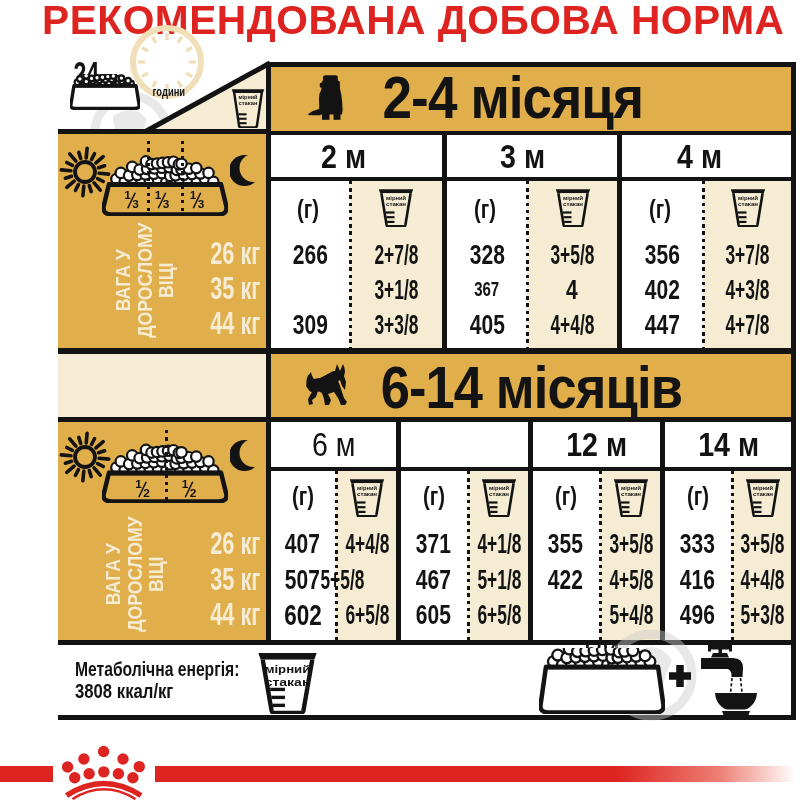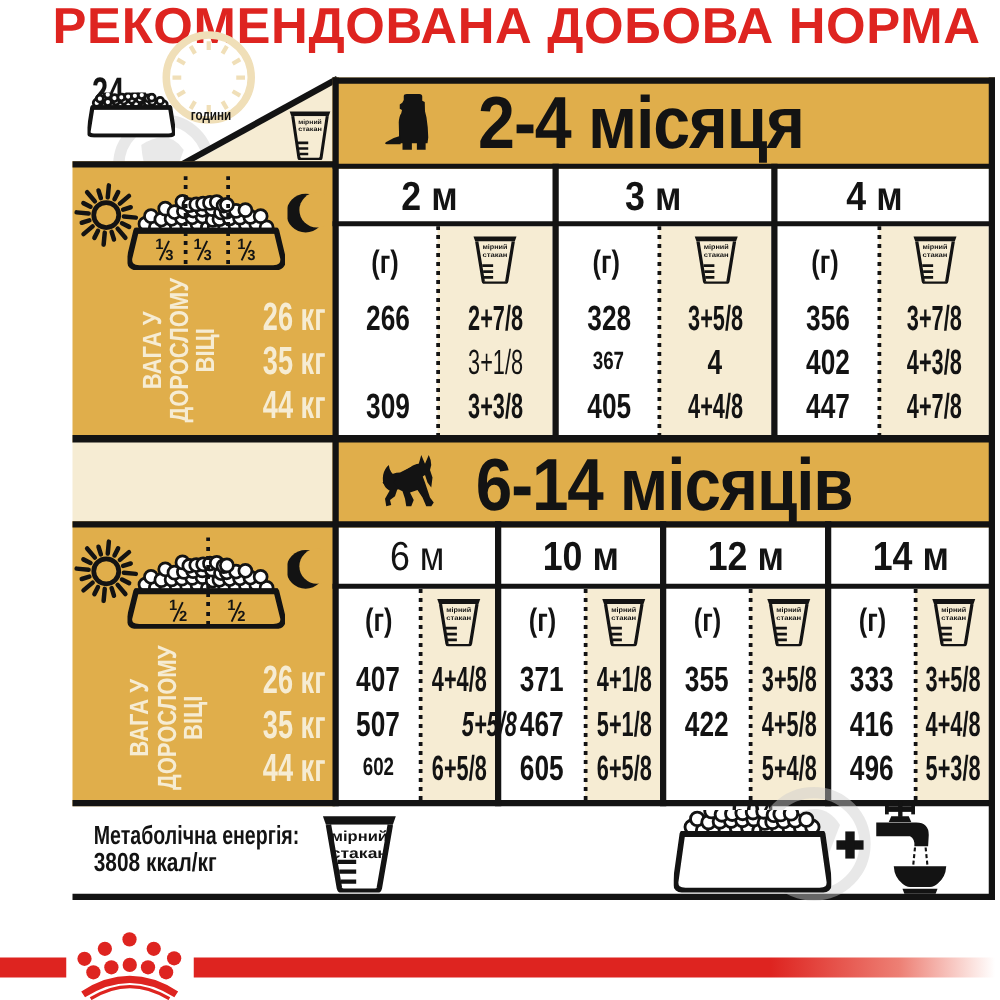--- a/index.html
+++ b/index.html
@@ -190,21 +190,21 @@
       <line x1="9.2" y1="33.9" x2="16.5" y2="33.9" stroke="#131313" stroke-width="2.2"></line>
     </svg>
 
 <div style="position:absolute;left:250.5px;top:236.5px;width:120px;height:35px;line-height:35px;text-align:center;font-weight:bold;font-size:28px;color:#131313;white-space:nowrap;"><span style="display:inline-block;transform:scaleX(0.75);transform-origin:center center;">266</span></div>
 <div style="position:absolute;left:336.0px;top:236.5px;width:120px;height:35px;line-height:35px;text-align:center;font-weight:bold;font-size:28px;color:#131313;white-space:nowrap;"><span style="display:inline-block;transform:scaleX(0.62);transform-origin:center center;">2+7/8</span></div>
 <div style="position:absolute;left:427.0px;top:236.5px;width:120px;height:35px;line-height:35px;text-align:center;font-weight:bold;font-size:28px;color:#131313;white-space:nowrap;"><span style="display:inline-block;transform:scaleX(0.75);transform-origin:center center;">328</span></div>
 <div style="position:absolute;left:512.0px;top:236.5px;width:120px;height:35px;line-height:35px;text-align:center;font-weight:bold;font-size:28px;color:#131313;white-space:nowrap;"><span style="display:inline-block;transform:scaleX(0.62);transform-origin:center center;">3+5/8</span></div>
 <div style="position:absolute;left:602.5px;top:236.5px;width:120px;height:35px;line-height:35px;text-align:center;font-weight:bold;font-size:28px;color:#131313;white-space:nowrap;"><span style="display:inline-block;transform:scaleX(0.75);transform-origin:center center;">356</span></div>
 <div style="position:absolute;left:687.0px;top:236.5px;width:120px;height:35px;line-height:35px;text-align:center;font-weight:bold;font-size:28px;color:#131313;white-space:nowrap;"><span style="display:inline-block;transform:scaleX(0.62);transform-origin:center center;">3+7/8</span></div>
 
-<div style="position:absolute;left:336.0px;top:271.5px;width:120px;height:35px;line-height:35px;text-align:center;font-weight:normal;font-size:28px;color:#131313;white-space:nowrap;"><span style="display:inline-block;transform:scaleX(0.62);transform-origin:center center;">3+1/8</span></div>
+<div style="position:absolute;left:336.0px;top:271.5px;width:120px;height:35px;line-height:35px;text-align:center;font-weight:bold;font-size:28px;color:#131313;white-space:nowrap;"><span style="display:inline-block;transform:scaleX(0.62);transform-origin:center center;">3+1/8</span></div>
 <div style="position:absolute;left:427.0px;top:271.5px;width:120px;height:35px;line-height:35px;text-align:center;font-weight:bold;font-size:20px;color:#131313;white-space:nowrap;"><span style="display:inline-block;transform:scaleX(0.75);transform-origin:center center;">367</span></div>
 <div style="position:absolute;left:512.0px;top:271.5px;width:120px;height:35px;line-height:35px;text-align:center;font-weight:bold;font-size:28px;color:#131313;white-space:nowrap;"><span style="display:inline-block;transform:scaleX(0.75);transform-origin:center center;">4</span></div>
 <div style="position:absolute;left:602.5px;top:271.5px;width:120px;height:35px;line-height:35px;text-align:center;font-weight:bold;font-size:28px;color:#131313;white-space:nowrap;"><span style="display:inline-block;transform:scaleX(0.75);transform-origin:center center;">402</span></div>
 <div style="position:absolute;left:687.0px;top:271.5px;width:120px;height:35px;line-height:35px;text-align:center;font-weight:bold;font-size:28px;color:#131313;white-space:nowrap;"><span style="display:inline-block;transform:scaleX(0.62);transform-origin:center center;">4+3/8</span></div>
 
 <div style="position:absolute;left:250.5px;top:306.5px;width:120px;height:35px;line-height:35px;text-align:center;font-weight:bold;font-size:28px;color:#131313;white-space:nowrap;"><span style="display:inline-block;transform:scaleX(0.75);transform-origin:center center;">309</span></div>
 <div style="position:absolute;left:336.0px;top:306.5px;width:120px;height:35px;line-height:35px;text-align:center;font-weight:bold;font-size:28px;color:#131313;white-space:nowrap;"><span style="display:inline-block;transform:scaleX(0.62);transform-origin:center center;">3+3/8</span></div>
 <div style="position:absolute;left:427.0px;top:306.5px;width:120px;height:35px;line-height:35px;text-align:center;font-weight:bold;font-size:28px;color:#131313;white-space:nowrap;"><span style="display:inline-block;transform:scaleX(0.75);transform-origin:center center;">405</span></div>
 <div style="position:absolute;left:512.0px;top:306.5px;width:120px;height:35px;line-height:35px;text-align:center;font-weight:bold;font-size:28px;color:#131313;white-space:nowrap;"><span style="display:inline-block;transform:scaleX(0.62);transform-origin:center center;">4+4/8</span></div>
 <div style="position:absolute;left:602.5px;top:306.5px;width:120px;height:35px;line-height:35px;text-align:center;font-weight:bold;font-size:28px;color:#131313;white-space:nowrap;"><span style="display:inline-block;transform:scaleX(0.75);transform-origin:center center;">447</span></div>
@@ -314,21 +314,20 @@
 <svg style="position:absolute;left:304px;top:362px" width="47" height="47" viewBox="0 0 47 47">
       <path d="M33,2 L36,9 L39,2 Q41,6 41,10 L40,14 L42,20 L41,28 L38,24 L36,18 L30,22 L22,26 L14,28 L10,25 Q4,28 2,24 L6,20 Q10,16 16,16 L24,12 Q28,9 31,9 Z" fill="#131313"></path>
       <path d="M31,9 L33,16 L36,24 L38,30 L40,36 L43,40 L41,43 L37,43 L34,36 L30,30 L24,32 L27,38 L25,43 L21,43 L20,37 L18,31 L14,29 L12,35 L8,38 L9,42 L5,43 L4,37 L8,30 L10,25 L16,17 L24,12 Z" fill="#131313"></path>
       <path d="M16,29 L9,31 Q1,28 2.5,18 Q3.5,13 7,10 Q8,17 13,19 L11,24 Z" fill="#131313"></path>
     </svg>
 
 <div style="position:absolute;left:321.0px;top:351.5px;width:420px;height:73px;line-height:73px;text-align:center;font-weight:bold;font-size:59px;color:#131313;white-space:nowrap;"><span style="display:inline-block;transform:scaleX(0.89);transform-origin:center center;letter-spacing:-1px">6-14 місяців</span></div>
 
 <div style="position:absolute;left:234.0px;top:425.0px;width:200px;height:40px;line-height:40px;text-align:center;font-weight:normal;font-size:32.5px;color:#131313;white-space:nowrap;"><span style="display:inline-block;transform:scaleX(0.88);transform-origin:center center;">6 м</span></div>
 
-<div style="position:absolute;left:365.0px;top:425.0px;width:200px;height:40px;line-height:40px;text-align:center;font-weight:bold;font-size:32.5px;color:#131313;white-space:nowrap;"><span style="display:inline-block;transform:scaleX(0.88);transform-origin:center center;">10 м</span></div>
 
 <div style="position:absolute;left:497.0px;top:425.0px;width:200px;height:40px;line-height:40px;text-align:center;font-weight:bold;font-size:32.5px;color:#131313;white-space:nowrap;"><span style="display:inline-block;transform:scaleX(0.88);transform-origin:center center;">12 м</span></div>
 
 <div style="position:absolute;left:629.0px;top:425.0px;width:200px;height:40px;line-height:40px;text-align:center;font-weight:bold;font-size:32.5px;color:#131313;white-space:nowrap;"><span style="display:inline-block;transform:scaleX(0.88);transform-origin:center center;">14 м</span></div>
 
 <div style="position:absolute;left:202.75px;top:480.0px;width:200px;height:32px;line-height:32px;text-align:center;font-weight:bold;font-size:26px;color:#131313;white-space:nowrap;"><span style="display:inline-block;transform:scaleX(0.78);transform-origin:center center;">(г)</span></div>
 <svg style="position:absolute;left:349px;top:478px" width="36" height="39" viewBox="0 0 36 39.0">
       <path d="M0.8,1.2 L35.2,1.2 L33.8,5.2 L2.2,5.2 Z" fill="#131313"></path>
       <path d="M3.4,5.2 L8.6,37.0 Q8.9,38.4 10.6,38.4 L25.4,38.4 Q27.1,38.4 27.4,37.0 L32.6,5.2" fill="#F6ECD3" stroke="#131313" stroke-width="2.6" stroke-linejoin="round"></path>
       <text x="18" y="11.600000000000001" font-family="Liberation Sans,sans-serif" font-weight="bold" font-size="5.4" text-anchor="middle" fill="#131313" textLength="20" lengthAdjust="spacingAndGlyphs">мірний</text>
@@ -374,29 +373,29 @@
 <div style="position:absolute;left:242.75px;top:525.5px;width:120px;height:35px;line-height:35px;text-align:center;font-weight:bold;font-size:28px;color:#131313;white-space:nowrap;"><span style="display:inline-block;transform:scaleX(0.75);transform-origin:center center;">407</span></div>
 <div style="position:absolute;left:307.0px;top:525.5px;width:120px;height:35px;line-height:35px;text-align:center;font-weight:bold;font-size:28px;color:#131313;white-space:nowrap;"><span style="display:inline-block;transform:scaleX(0.62);transform-origin:center center;">4+4/8</span></div>
 <div style="position:absolute;left:373.75px;top:525.5px;width:120px;height:35px;line-height:35px;text-align:center;font-weight:bold;font-size:28px;color:#131313;white-space:nowrap;"><span style="display:inline-block;transform:scaleX(0.75);transform-origin:center center;">371</span></div>
 <div style="position:absolute;left:439.0px;top:525.5px;width:120px;height:35px;line-height:35px;text-align:center;font-weight:bold;font-size:28px;color:#131313;white-space:nowrap;"><span style="display:inline-block;transform:scaleX(0.62);transform-origin:center center;">4+1/8</span></div>
 <div style="position:absolute;left:505.75px;top:525.5px;width:120px;height:35px;line-height:35px;text-align:center;font-weight:bold;font-size:28px;color:#131313;white-space:nowrap;"><span style="display:inline-block;transform:scaleX(0.75);transform-origin:center center;">355</span></div>
 <div style="position:absolute;left:571.0px;top:525.5px;width:120px;height:35px;line-height:35px;text-align:center;font-weight:bold;font-size:28px;color:#131313;white-space:nowrap;"><span style="display:inline-block;transform:scaleX(0.62);transform-origin:center center;">3+5/8</span></div>
 <div style="position:absolute;left:637.75px;top:525.5px;width:120px;height:35px;line-height:35px;text-align:center;font-weight:bold;font-size:28px;color:#131313;white-space:nowrap;"><span style="display:inline-block;transform:scaleX(0.75);transform-origin:center center;">333</span></div>
 <div style="position:absolute;left:702.5px;top:525.5px;width:120px;height:35px;line-height:35px;text-align:center;font-weight:bold;font-size:28px;color:#131313;white-space:nowrap;"><span style="display:inline-block;transform:scaleX(0.62);transform-origin:center center;">3+5/8</span></div>
 
 <div style="position:absolute;left:242.75px;top:561.5px;width:120px;height:35px;line-height:35px;text-align:center;font-weight:bold;font-size:28px;color:#131313;white-space:nowrap;"><span style="display:inline-block;transform:scaleX(0.75);transform-origin:center center;">507</span></div>
-<div style="position:absolute;left:307.0px;top:561.5px;width:120px;height:35px;line-height:35px;text-align:right;font-weight:bold;font-size:28px;color:#131313;white-space:nowrap;font-style:italic;"><span style="display:inline-block;transform:scaleX(0.62);transform-origin:center center;">5+5/8</span></div>
+<div style="position:absolute;left:307.0px;top:561.5px;width:120px;height:35px;line-height:35px;text-align:left;font-weight:bold;font-size:28px;color:#131313;white-space:nowrap;"><span style="display:inline-block;transform:scaleX(0.62);transform-origin:center center;">5+5/8</span></div>
 <div style="position:absolute;left:373.75px;top:561.5px;width:120px;height:35px;line-height:35px;text-align:center;font-weight:bold;font-size:28px;color:#131313;white-space:nowrap;"><span style="display:inline-block;transform:scaleX(0.75);transform-origin:center center;">467</span></div>
 <div style="position:absolute;left:439.0px;top:561.5px;width:120px;height:35px;line-height:35px;text-align:center;font-weight:bold;font-size:28px;color:#131313;white-space:nowrap;"><span style="display:inline-block;transform:scaleX(0.62);transform-origin:center center;">5+1/8</span></div>
 <div style="position:absolute;left:505.75px;top:561.5px;width:120px;height:35px;line-height:35px;text-align:center;font-weight:bold;font-size:28px;color:#131313;white-space:nowrap;"><span style="display:inline-block;transform:scaleX(0.75);transform-origin:center center;">422</span></div>
 <div style="position:absolute;left:571.0px;top:561.5px;width:120px;height:35px;line-height:35px;text-align:center;font-weight:bold;font-size:28px;color:#131313;white-space:nowrap;"><span style="display:inline-block;transform:scaleX(0.62);transform-origin:center center;">4+5/8</span></div>
 <div style="position:absolute;left:637.75px;top:561.5px;width:120px;height:35px;line-height:35px;text-align:center;font-weight:bold;font-size:28px;color:#131313;white-space:nowrap;"><span style="display:inline-block;transform:scaleX(0.75);transform-origin:center center;">416</span></div>
 <div style="position:absolute;left:702.5px;top:561.5px;width:120px;height:35px;line-height:35px;text-align:center;font-weight:bold;font-size:28px;color:#131313;white-space:nowrap;"><span style="display:inline-block;transform:scaleX(0.62);transform-origin:center center;">4+4/8</span></div>
 
-<div style="position:absolute;left:242.75px;top:596.5px;width:120px;height:35px;line-height:35px;text-align:center;font-weight:bold;font-size:20px;color:#131313;white-space:nowrap;"><span style="display:inline-block;transform:scaleX(0.75);transform-origin:center center;">602</span></div>
+<div style="position:absolute;left:242.75px;top:596.5px;width:120px;height:35px;line-height:35px;text-align:center;font-weight:bold;font-size:30px;color:#131313;white-space:nowrap;"><span style="display:inline-block;transform:scaleX(0.75);transform-origin:center center;">602</span></div>
 <div style="position:absolute;left:307.0px;top:596.5px;width:120px;height:35px;line-height:35px;text-align:center;font-weight:bold;font-size:28px;color:#131313;white-space:nowrap;"><span style="display:inline-block;transform:scaleX(0.62);transform-origin:center center;">6+5/8</span></div>
 <div style="position:absolute;left:373.75px;top:596.5px;width:120px;height:35px;line-height:35px;text-align:center;font-weight:bold;font-size:28px;color:#131313;white-space:nowrap;"><span style="display:inline-block;transform:scaleX(0.75);transform-origin:center center;">605</span></div>
 <div style="position:absolute;left:439.0px;top:596.5px;width:120px;height:35px;line-height:35px;text-align:center;font-weight:bold;font-size:28px;color:#131313;white-space:nowrap;"><span style="display:inline-block;transform:scaleX(0.62);transform-origin:center center;">6+5/8</span></div>
 <div style="position:absolute;left:505.75px;top:596.5px;width:120px;height:35px;line-height:35px;text-align:right;font-weight:bold;font-size:28px;color:#131313;white-space:nowrap;margin-top:36px;"><span style="display:inline-block;transform:scaleX(0.75);transform-origin:center center;">504</span></div>
 <div style="position:absolute;left:571.0px;top:596.5px;width:120px;height:35px;line-height:35px;text-align:center;font-weight:bold;font-size:28px;color:#131313;white-space:nowrap;"><span style="display:inline-block;transform:scaleX(0.62);transform-origin:center center;">5+4/8</span></div>
 <div style="position:absolute;left:637.75px;top:596.5px;width:120px;height:35px;line-height:35px;text-align:center;font-weight:bold;font-size:28px;color:#131313;white-space:nowrap;"><span style="display:inline-block;transform:scaleX(0.75);transform-origin:center center;">496</span></div>
 <div style="position:absolute;left:702.5px;top:596.5px;width:120px;height:35px;line-height:35px;text-align:center;font-weight:bold;font-size:28px;color:#131313;white-space:nowrap;"><span style="display:inline-block;transform:scaleX(0.62);transform-origin:center center;">5+3/8</span></div>
 
 <svg style="position:absolute;left:59px;top:431px" width="52" height="52" viewBox="0 0 52 52">
       <circle cx="26" cy="26" r="10" fill="none" stroke="#131313" stroke-width="3.8"></circle>

